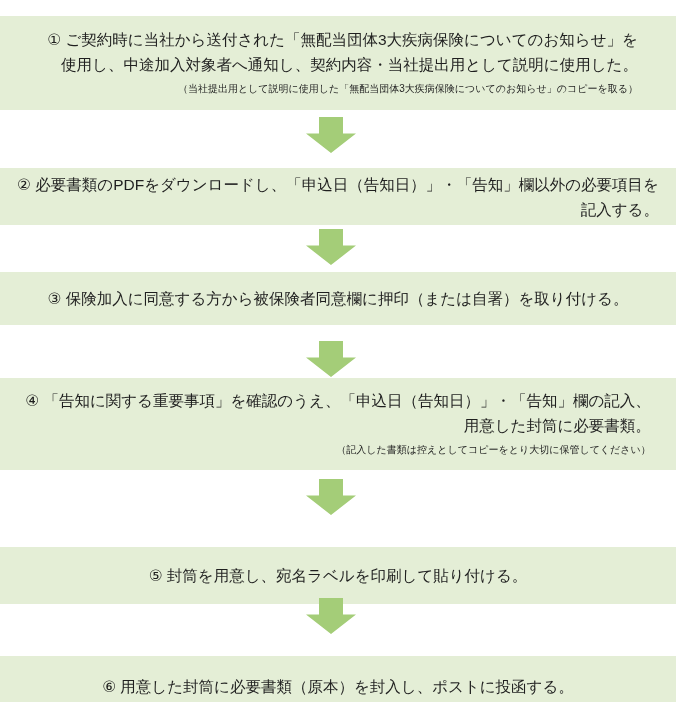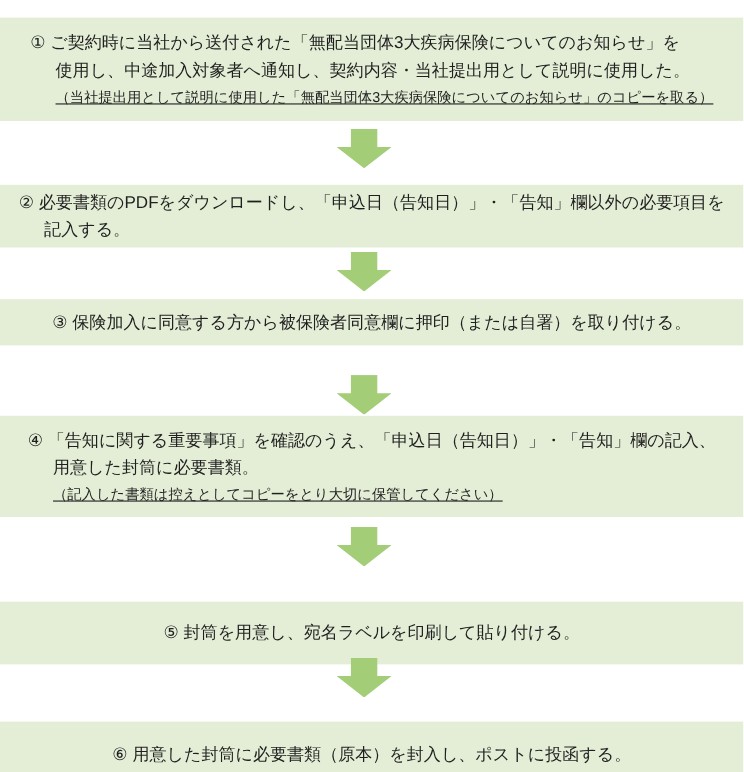--- a/index.html
+++ b/index.html
@@ -25,34 +25,33 @@
   .step {
     position: absolute;
     left: 0;
     width: 676px;
     background: var(--box-bg);
     display: flex;
     align-items: center;
     justify-content: center;
   }
   .step-text {
-    text-align: left;
+    text-align: right;
   }
   .step-text.single { text-align: center; }
   .line {
     font-size: 15.5px;
     line-height: 25px;
     white-space: nowrap;
   }
   .hang { padding-left: 23px; }
   .hang .first { text-indent: -23px; }
   .line.note {
-    font-size: 13px;
+    font-size: 10px;
     line-height: 23px;
-    text-decoration: underline;
   }
   .arrow {
     position: absolute;
     left: 306px;
     width: 50px;
     height: 36px;
     background: var(--arrow);
     clip-path: polygon(26% 0, 74% 0, 74% 46%, 100% 46%, 50% 100%, 0 46%, 26% 46%);
   }
 </style>
@@ -73,21 +72,21 @@
 
   <div class="step" style="top:168px;height:57px;">
     <div class="step-text hang">
       <div class="line first">② 必要書類のPDFをダウンロードし、「申込日（告知日）」・「告知」欄以外の必要項目を</div>
       <div class="line">記入する。</div>
     </div>
   </div>
 
   <div class="arrow" style="top:229px;"></div>
 
-  <div class="step" style="top:272px;height:42px;">
+  <div class="step" style="top:272px;height:53px;">
     <div class="step-text single">
       <div class="line">③ 保険加入に同意する方から被保険者同意欄に押印（または自署）を取り付ける。</div>
     </div>
   </div>
 
   <div class="arrow" style="top:341px;"></div>
 
   <div class="step" style="top:378px;height:92px;">
     <div class="step-text hang">
       <div class="line first">④ 「告知に関する重要事項」を確認のうえ、「申込日（告知日）」・「告知」欄の記入、</div>

